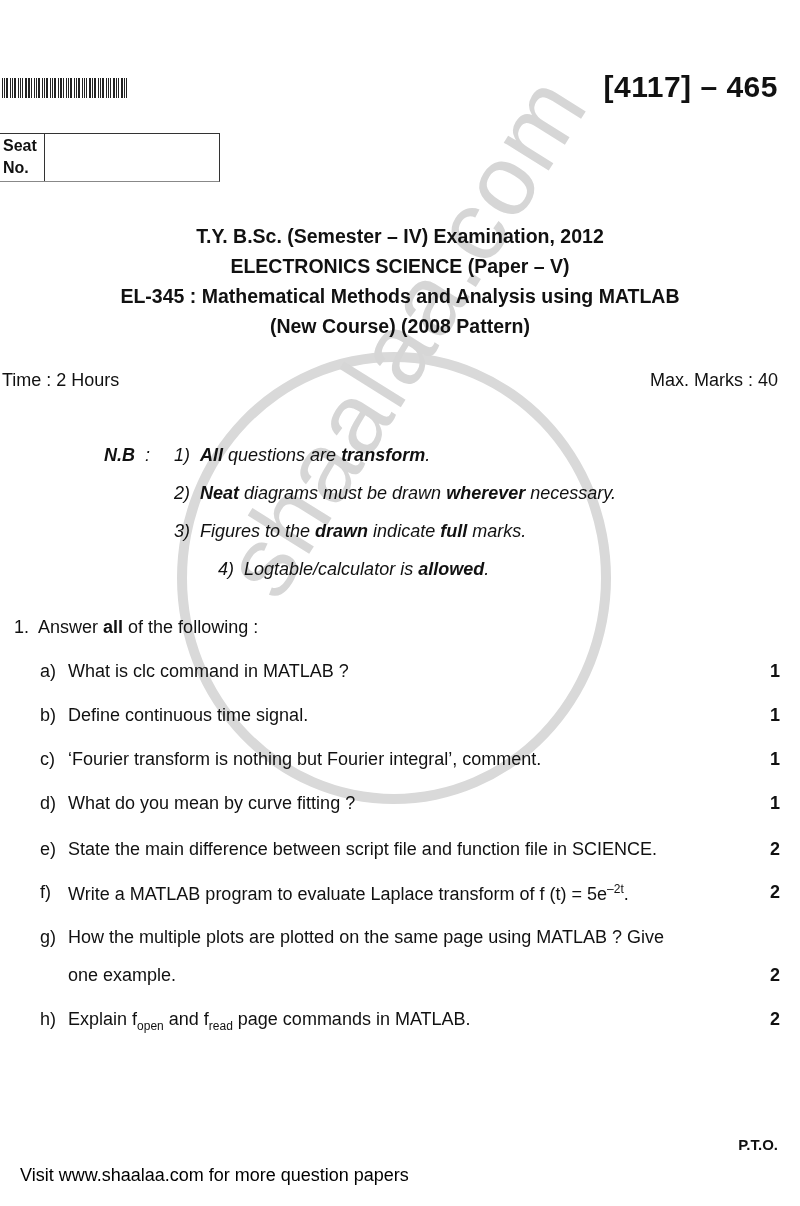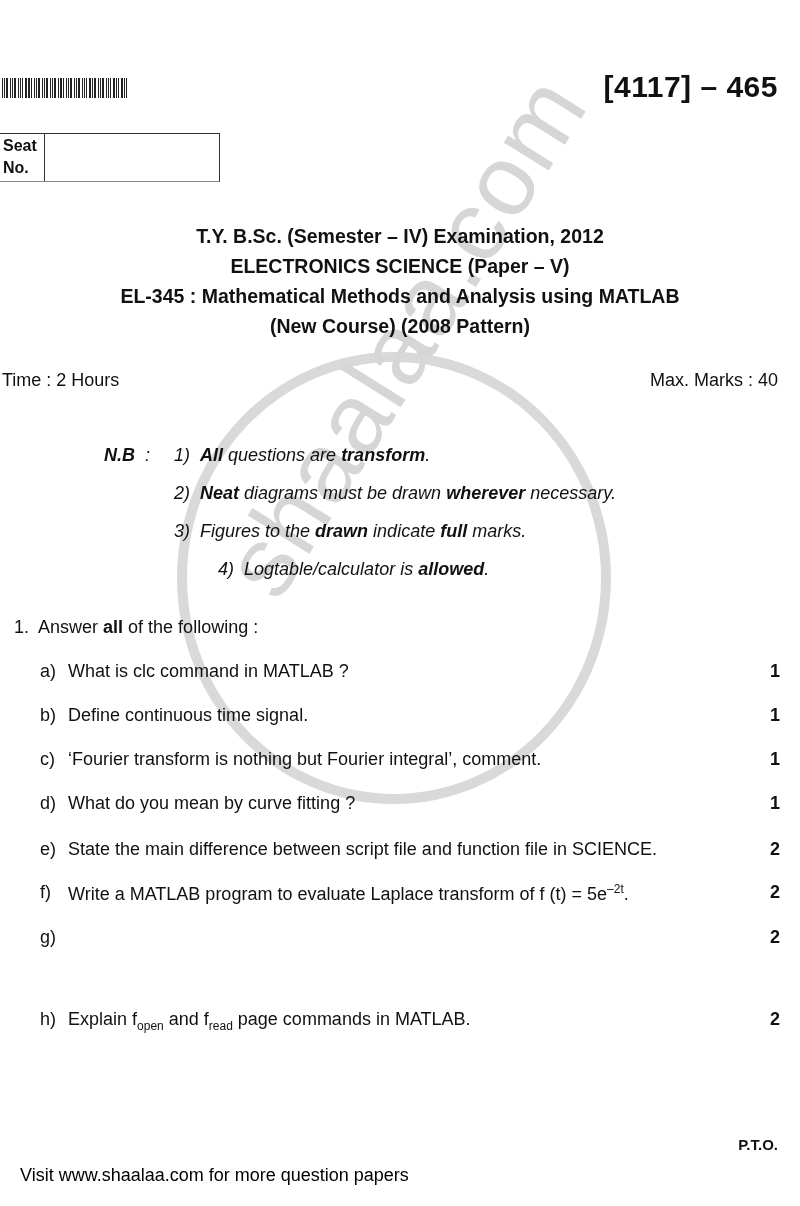--- a/index.html
+++ b/index.html
@@ -165,20 +165,22 @@
 
 <div class="abs q-row" style="top:882px">
   <span class="q-label">f)</span>
   <span class="q-text"><span>Write a MATLAB program to evaluate Laplace transform of f (t) = 5e</span><sup>–2t</sup><span>.</span></span>
   <span class="q-marks">2</span>
 </div>
 
 <div class="abs q-row" style="top:927px">
   <span class="q-label">g)</span>
   <span class="q-text">
+    <span style="display:block">How the multiple plots are plotted on the same page using MATLAB ? Give</span>
+    <span style="display:block; margin-top:17px">one example.</span>
   </span>
   <span class="q-marks" style="align-self:flex-end">2</span>
 </div>
 
 <div class="abs q-row" style="top:1009px">
   <span class="q-label">h)</span>
   <span class="q-text"><span>Explain f</span><sub>open</sub><span> and f</span><sub>read</sub><span> page commands in MATLAB.</span></span>
   <span class="q-marks">2</span>
 </div>
 

